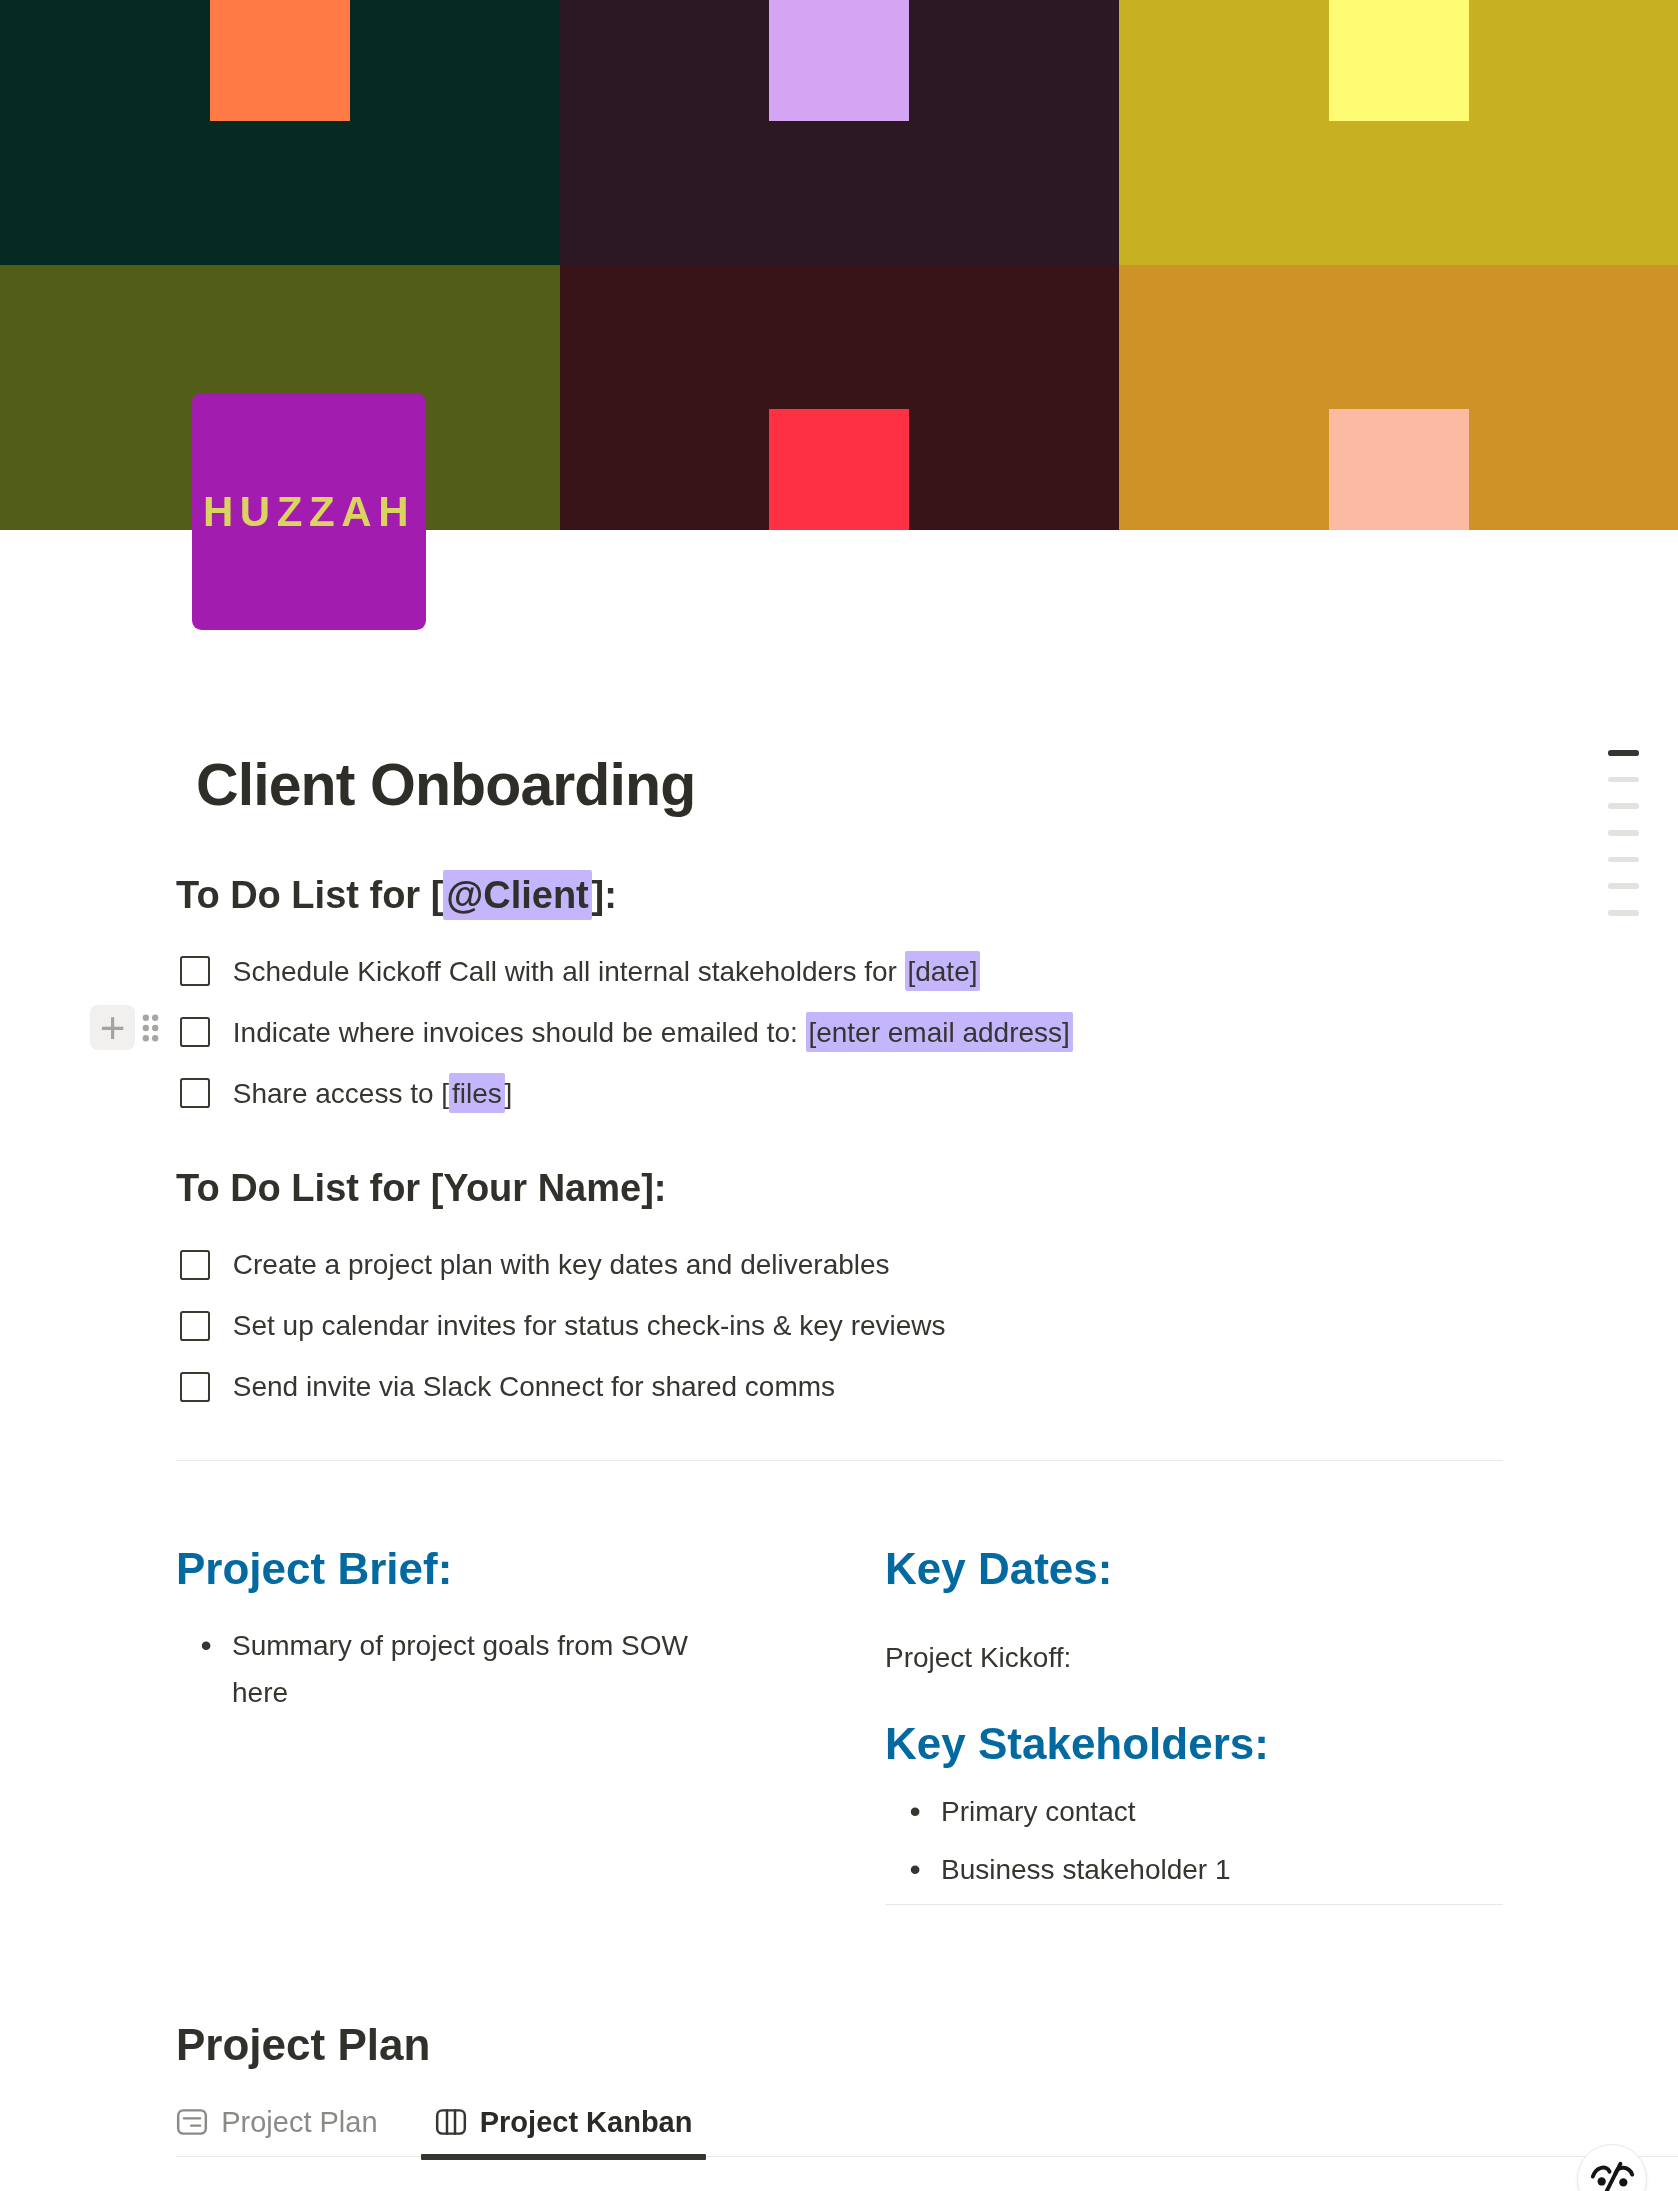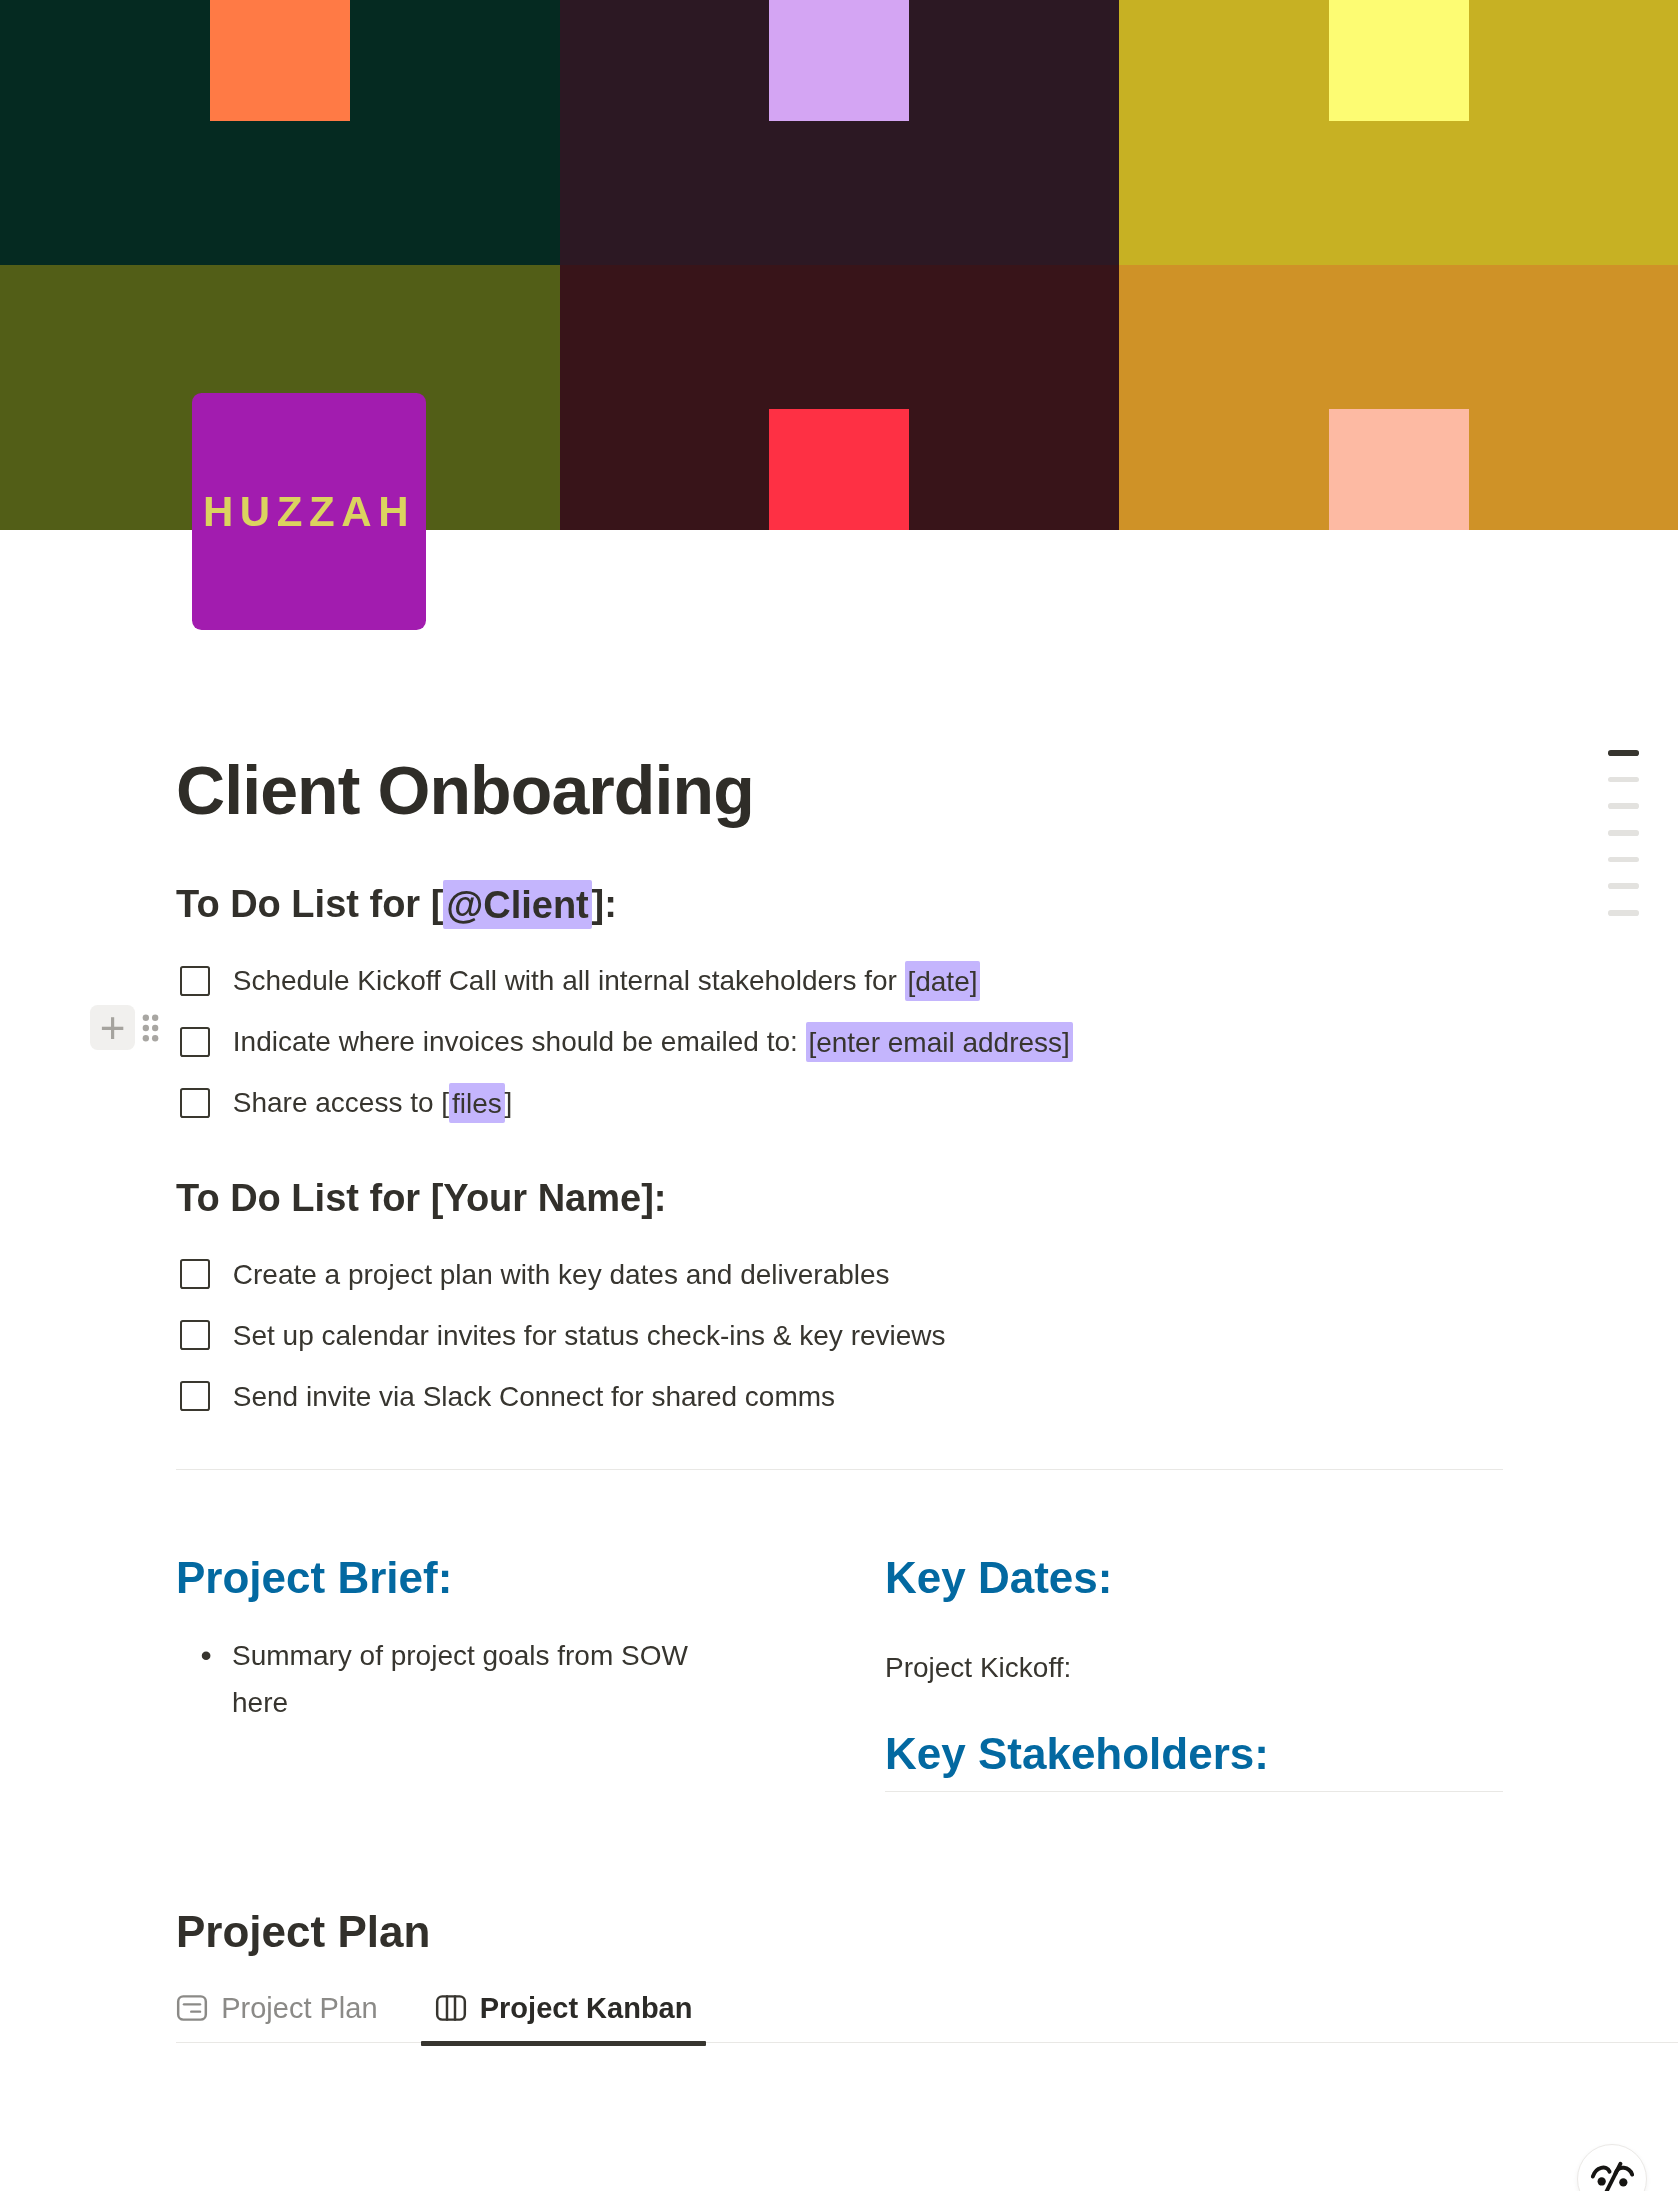--- a/index.html
+++ b/index.html
@@ -38,25 +38,26 @@
     font-weight: 700;
     font-size: 42px;
     letter-spacing: 6.6px;
   }
 
   
   .content { padding: 0 176px; position: relative; }
 
   h1.page-title {
     margin-top: 224px;
-    font-size: 68px;
+    font-size: 59px;
     line-height: 1.08;
     letter-spacing: -0.9px;
     font-weight: 700;
     color: #2f2d28;
+    margin-left: 20px;
   }
 
   h3.block-heading {
     font-size: 38px;
     line-height: 1.3;
     font-weight: 700;
     color: #32302b;
   }
   .h3-first { margin-top: 53px; }
   .h3-second { margin-top: 40px; }
@@ -279,20 +280,24 @@
     <div class="col-left">
       <h2 class="col-heading">Project Brief:</h2>
       <ul class="bullet-list brief-list">
         <li>Summary of project goals from SOW here</li>
       </ul>
     </div>
     <div class="col-right">
       <h2 class="col-heading">Key Dates:</h2>
       <p class="kickoff-line">Project Kickoff:</p>
       <h2 class="col-heading stakeholders-heading">Key Stakeholders:</h2>
+      <ul class="bullet-list stake-list">
+        <li>Primary contact</li>
+        <li>Business stakeholder 1</li>
+      </ul>
       <hr class="sub-divider">
     </div>
   </div>
 
   <h2 class="plan-heading">Project Plan</h2>
 
   <div class="tabs">
     <div class="tab inactive">
       <span>
         <svg width="32" height="32" viewBox="0 0 44 44" fill="none" stroke="#8b8a87" stroke-width="3.4" stroke-linecap="round">

